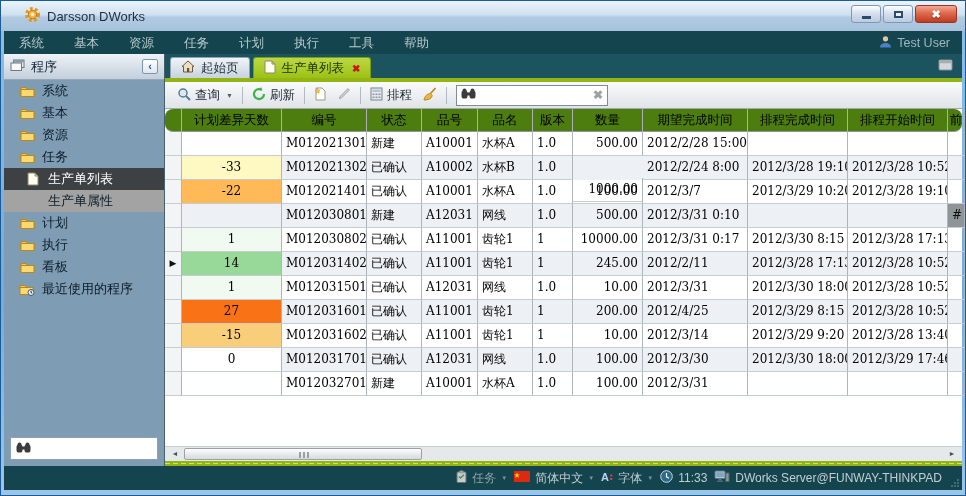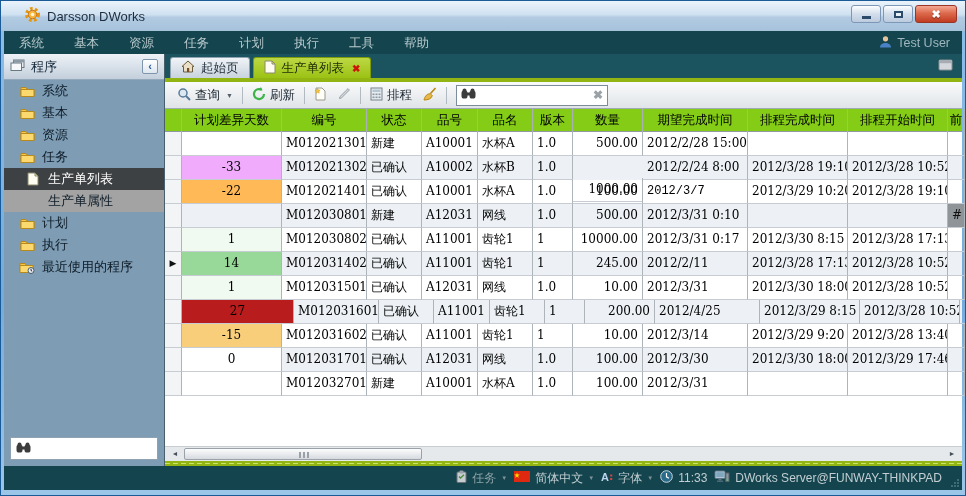--- a/index.html
+++ b/index.html
@@ -64,21 +64,21 @@
   .toolbar{height:27px;background:linear-gradient(180deg,#f9fafb,#e0e4e8);
     border-bottom:1px solid #9fabb4;display:flex;align-items:center;padding-left:7px;}
   .tbtn{display:flex;align-items:center;gap:4px;padding:2px 5px;font-size:12.5px;color:#1a2530;}
   .tcaret{font-size:7px;color:#55606a;margin-left:2px;}
   .tsep{width:1px;height:17px;background:#b2bac1;margin:0 4px;}
   .tool-search{margin-left:5px;width:152px;height:21px;background:#fff;border:1px solid #7e8c98;
     display:flex;align-items:center;gap:4px;padding:0 4px;}
   .tool-search input{flex:1;border:none;outline:none;font-size:12px;background:transparent;min-width:10px;}
   
   .grid{position:absolute;left:0;right:0;top:55px;}
-  .grid-header{display:flex;height:23px;background:#84cc16;border-bottom:1px solid #8d98a2;}
+  .grid-header{display:flex;height:23px;background:#4d7c0f;border-bottom:1px solid #8d98a2;border-radius:8px;}
   .gh-cell{height:23px;line-height:22px;text-align:center;font-size:12.5px;color:#000;
     border-right:1px solid #a9b0b6;overflow:hidden;white-space:nowrap;flex:none;}
   .grow{display:flex;height:24px;background:#fff;}
   .grow.alt{background:var(--alt-row,#edf1f5);}
   .gcell{height:24px;line-height:23px;border-right:1px solid #adb4ba;border-bottom:1px solid #c6ccd2;
     font-size:12px;color:#000;overflow:hidden;white-space:nowrap;padding:0 4px;flex:none;}
   .gcell.ind{background:#f2f4f6;padding:0;text-align:center;font-size:9px;color:#111;}
   .gcell.c-center{text-align:center;}
   .gcell.c-right{text-align:right;}
   .gcell.sel-cell{background:#8f9499;color:#101010;}
@@ -228,20 +228,29 @@
           <span class="ic">
             <svg width="15" height="12">
               <path d="M1 2.5h5l1.5 2H14v7H1z" fill="#F5C64A" stroke="#B8891B"></path>
               <path d="M1 4.5h13v7H1z" fill="#FCD96E" stroke="#B8891B"></path>
             </svg>
           </span>
           <span class="cjk">执行</span>
         </div>
         <div class="side-item">
           <span class="ic">
+            <svg width="15" height="12">
+              <path d="M1 2.5h5l1.5 2H14v7H1z" fill="#F5C64A" stroke="#B8891B"></path>
+              <path d="M1 4.5h13v7H1z" fill="#FCD96E" stroke="#B8891B"></path>
+            </svg>
+          </span>
+          <span class="cjk">看板</span>
+        </div>
+        <div class="side-item">
+          <span class="ic">
             <svg width="16" height="13">
               <path d="M1 2.5h5l1.5 2H14v7H1z" fill="#F5C64A" stroke="#B8891B"></path>
               <path d="M1 4.5h13v7H1z" fill="#FCD96E" stroke="#B8891B"></path>
               <circle cx="12" cy="9.5" r="3" fill="#E8EEF4" stroke="#4A5A66"></circle>
               <path d="M12 7.8v1.7l1.2.7" stroke="#223" fill="none"></path>
             </svg>
           </span>
           <span class="cjk">最近使用的程序</span>
         </div>
       </div>
@@ -374,42 +383,42 @@
             <div class="gcell cjk" style="width: 55px;">水杯A</div>
             <div class="gcell cjk" style="width: 40px;">1.0</div>
             <div class="gcell cjk c-right" style="width: 70px;">500.00</div>
             <div class="gcell cjk" style="width: 105px;">2012/2/28 15:00</div>
             <div class="gcell cjk" style="width: 100px;"></div>
             <div class="gcell cjk" style="width: 100px;"></div>
             <div class="gcell cjk" style="width: 17px;"></div>
           </div>
           <div class="grow alt">
             <div class="gcell ind" style="width: 17px;"></div>
-            <div class="gcell cjk c-center" style="width: 100px; background: #f0abfc;">-33</div>
+            <div class="gcell cjk c-center" style="width: 100px; background: #fef9c3;">-33</div>
             <div class="gcell cjk" style="width: 85px;">M012021302</div>
             <div class="gcell cjk" style="width: 55px;">已确认</div>
             <div class="gcell cjk" style="width: 56px;">A10002</div>
             <div class="gcell cjk" style="width: 55px;">水杯B</div>
             <div class="gcell cjk" style="width: 40px;">1.0</div>
             <div class="gcell cjk c-right" style="width: 70px; margin-top: 22px;">1000.00</div>
             <div class="gcell cjk" style="width: 105px;">2012/2/24 8:00</div>
             <div class="gcell cjk" style="width: 100px;">2012/3/28 19:10</div>
             <div class="gcell cjk" style="width: 100px;">2012/3/28 10:52</div>
             <div class="gcell cjk" style="width: 17px;"></div>
           </div>
           <div class="grow">
             <div class="gcell ind" style="width: 17px;"></div>
             <div class="gcell cjk c-center" style="width: 100px; background: rgb(255, 185, 87);">-22</div>
             <div class="gcell cjk" style="width: 85px;">M012021401</div>
             <div class="gcell cjk" style="width: 55px;">已确认</div>
             <div class="gcell cjk" style="width: 56px;">A10001</div>
             <div class="gcell cjk" style="width: 55px;">水杯A</div>
             <div class="gcell cjk" style="width: 40px;">1.0</div>
             <div class="gcell cjk c-right" style="width: 70px;">100.00</div>
-            <div class="gcell cjk" style="width: 105px; font-family: Liberation Mono, monospace;">2012/3/7</div>
+            <div class="gcell cjk" style="width: 105px;">2012/3/7</div>
             <div class="gcell cjk" style="width: 100px;">2012/3/29 10:20</div>
             <div class="gcell cjk" style="width: 100px;">2012/3/28 19:10</div>
             <div class="gcell cjk" style="width: 17px;"></div>
           </div>
           <div class="grow alt">
             <div class="gcell ind" style="width: 17px;"></div>
             <div class="gcell cjk c-center" style="width: 100px;"></div>
             <div class="gcell cjk" style="width: 85px;">M012030801</div>
             <div class="gcell cjk" style="width: 55px;">新建</div>
             <div class="gcell cjk" style="width: 56px;">A12031</div>
@@ -458,21 +467,21 @@
             <div class="gcell cjk" style="width: 55px;">网线</div>
             <div class="gcell cjk" style="width: 40px;">1.0</div>
             <div class="gcell cjk c-right" style="width: 70px;">10.00</div>
             <div class="gcell cjk" style="width: 105px;">2012/3/31</div>
             <div class="gcell cjk" style="width: 100px;">2012/3/30 18:00</div>
             <div class="gcell cjk" style="width: 100px;">2012/3/28 10:52</div>
             <div class="gcell cjk" style="width: 17px;"></div>
           </div>
           <div class="grow alt">
             <div class="gcell ind" style="width: 17px;"></div>
-            <div class="gcell cjk c-center" style="width: 112px; background: #b91c1c;">27</div>
+            <div class="gcell cjk c-center" style="width: 100px; background: #f97316;">27</div>
             <div class="gcell cjk" style="width: 85px;">M012031601</div>
             <div class="gcell cjk" style="width: 55px;">已确认</div>
             <div class="gcell cjk" style="width: 56px;">A11001</div>
             <div class="gcell cjk" style="width: 55px;">齿轮1</div>
             <div class="gcell cjk" style="width: 40px;">1</div>
             <div class="gcell cjk c-right" style="width: 70px;">200.00</div>
             <div class="gcell cjk" style="width: 105px;">2012/4/25</div>
             <div class="gcell cjk" style="width: 100px;">2012/3/29 8:15</div>
             <div class="gcell cjk" style="width: 100px;">2012/3/28 10:52</div>
             <div class="gcell cjk" style="width: 17px;"></div>

